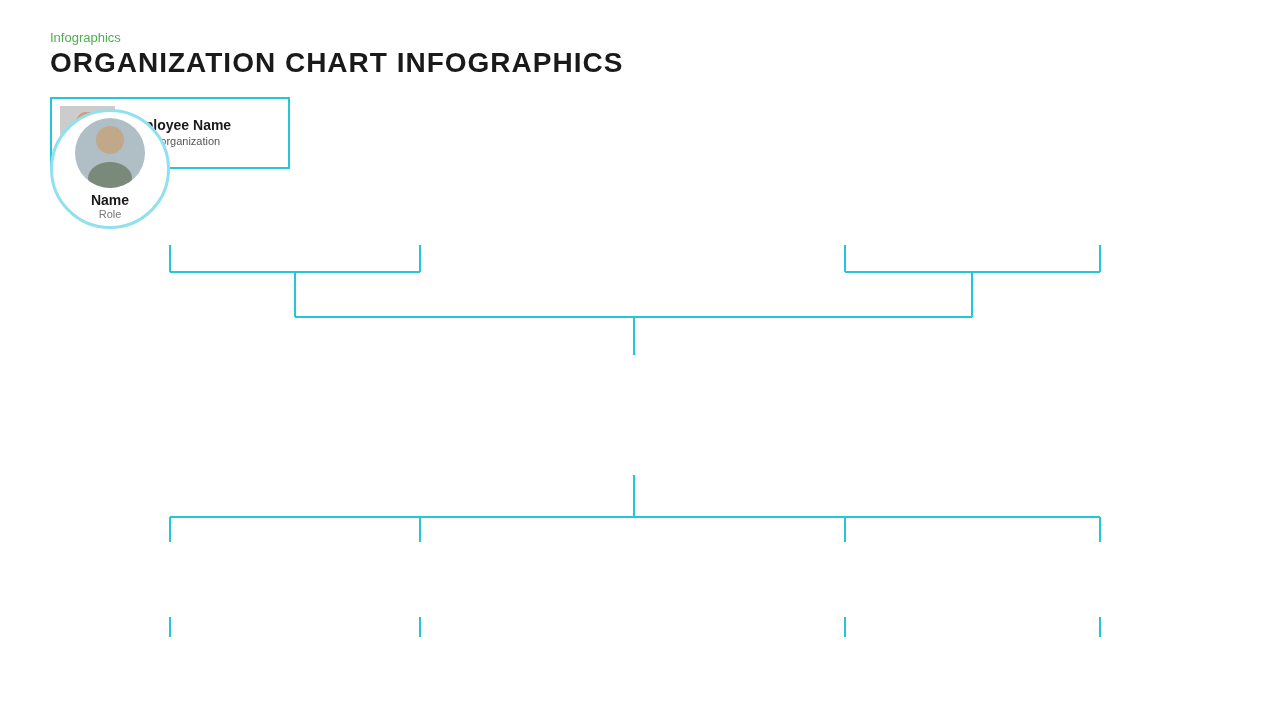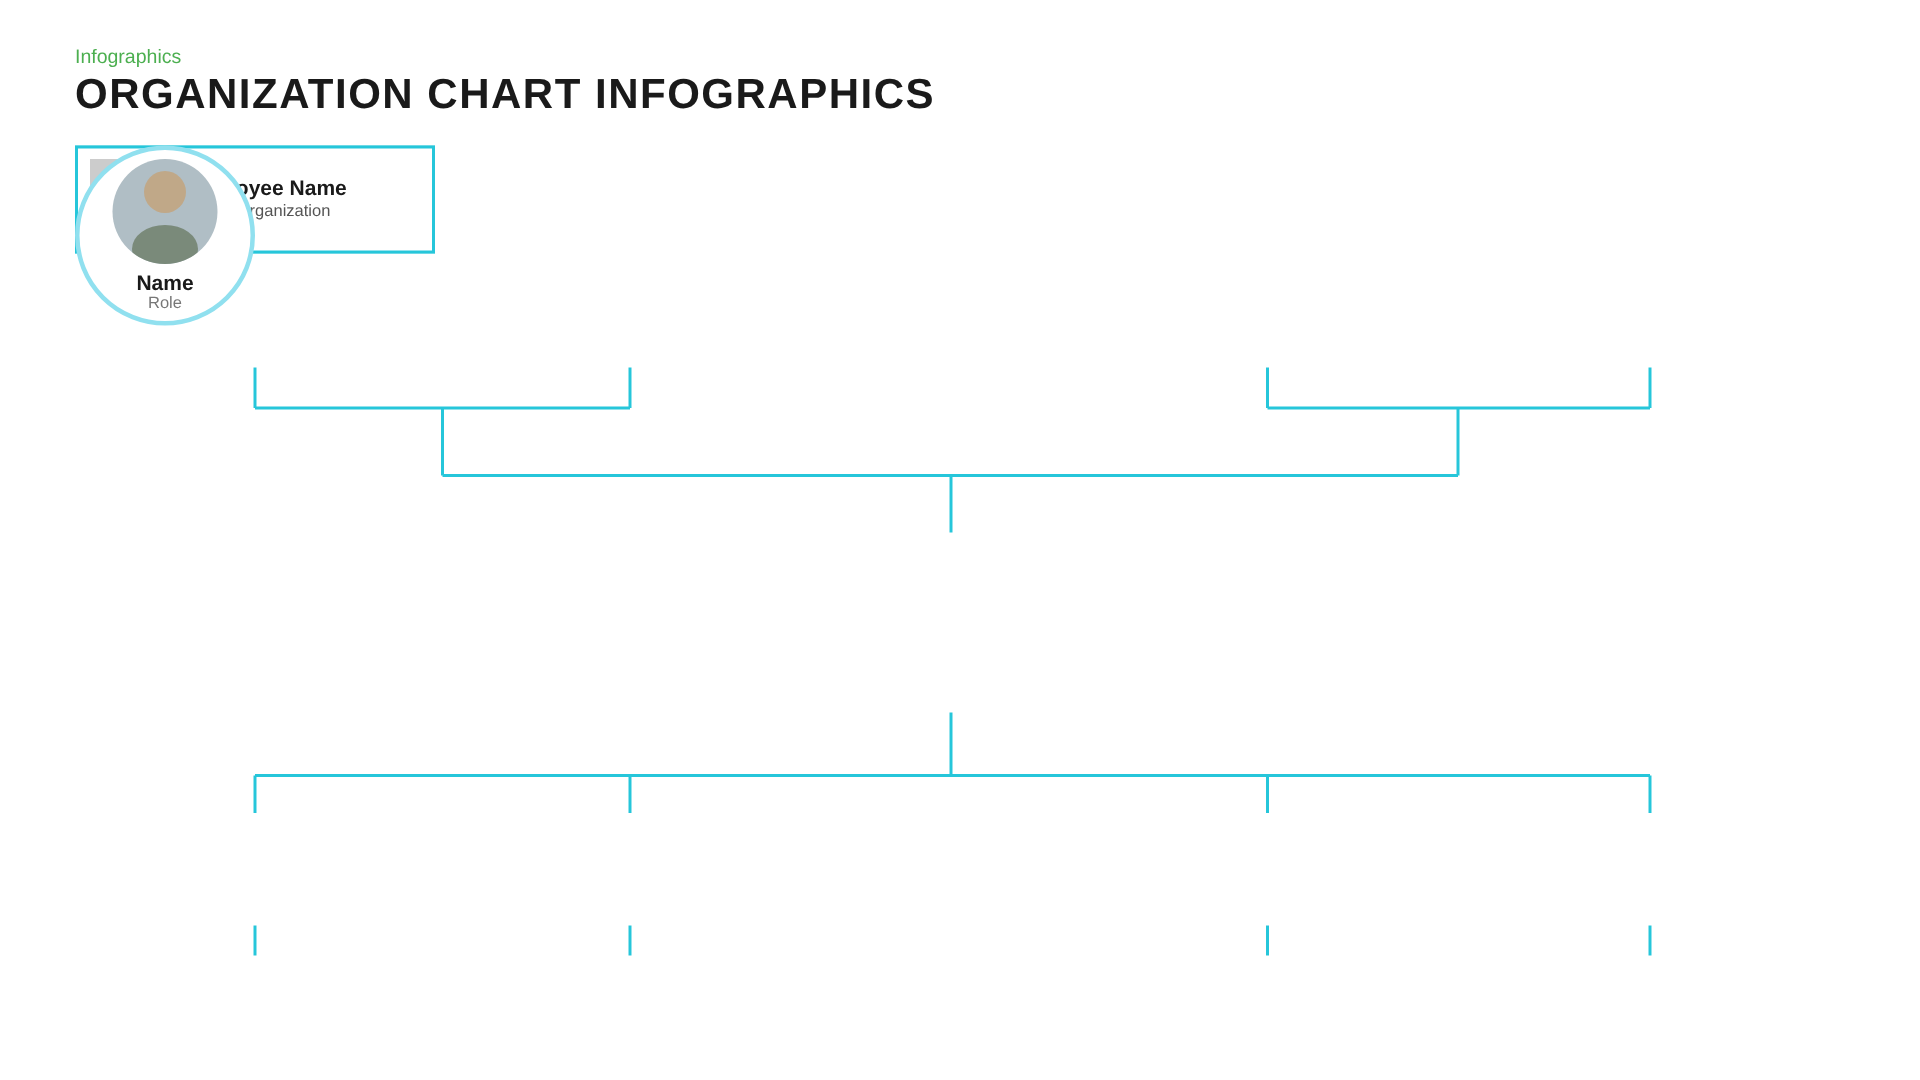--- a/index.html
+++ b/index.html
@@ -94,20 +94,21 @@
       height: 120px;
       border-radius: 50%;
       border: 3px solid #90e0ef;
       background: #fff;
       display: flex;
       flex-direction: column;
       align-items: center;
       justify-content: center;
       text-align: center;
       z-index: 10;
+      margin-top: 12px;
     }
 
     .center-circle .c-avatar {
       width: 70px;
       height: 70px;
       border-radius: 50%;
       background: #b0bec5;
       overflow: hidden;
       display: flex;
       align-items: center;

